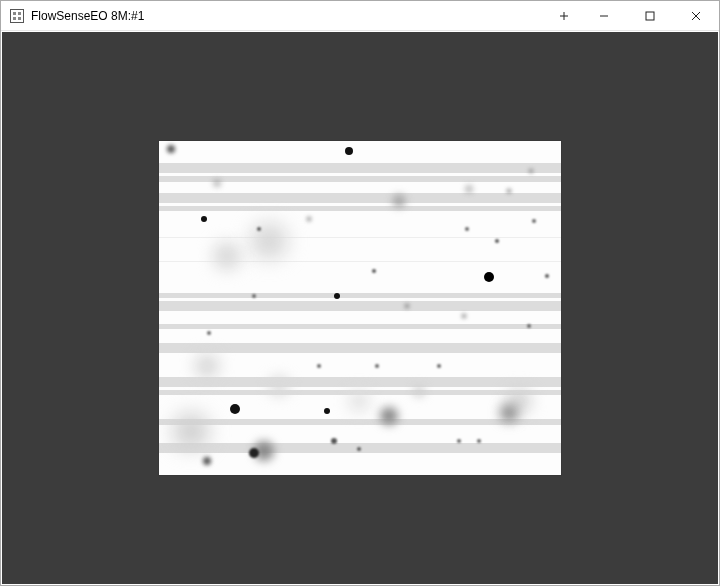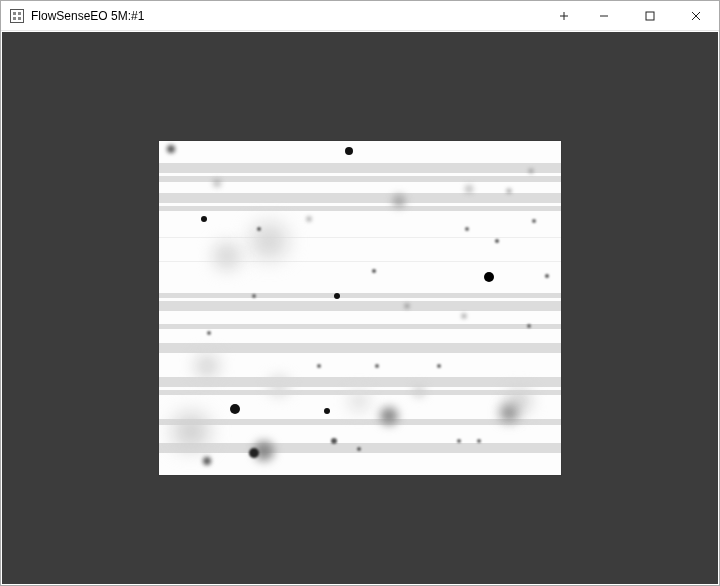--- a/index.html
+++ b/index.html
@@ -94,21 +94,21 @@
   <div class="titlebar">
     <span class="titlebar-icon">
       <svg width="14" height="14" viewBox="0 0 14 14">
         <rect x="0.5" y="0.5" width="13" height="13" fill="none" stroke="#555" stroke-width="1"></rect>
         <rect x="3" y="3" width="3" height="3" fill="#888"></rect>
         <rect x="8" y="3" width="3" height="3" fill="#888"></rect>
         <rect x="3" y="8" width="3" height="3" fill="#888"></rect>
         <rect x="8" y="8" width="3" height="3" fill="#888"></rect>
       </svg>
     </span>
-    <span class="titlebar-title">FlowSenseEO 5M:#1</span>
+    <span class="titlebar-title">FlowSenseEO 8M:#1</span>
     <span class="titlebar-spacer"></span>
     <div class="titlebar-controls">
       <div class="tb-btn tb-btn-pin">
         <svg width="10" height="10" viewBox="0 0 10 10">
             <path d="M5 1 V9 M1 5 H9" stroke="#222" stroke-width="1" fill="none"></path>
           </svg>
       </div>
       <div class="tb-btn">
         <svg width="10" height="10" viewBox="0 0 10 10">
             <path d="M1 5 H9" stroke="#222" stroke-width="1"></path>

